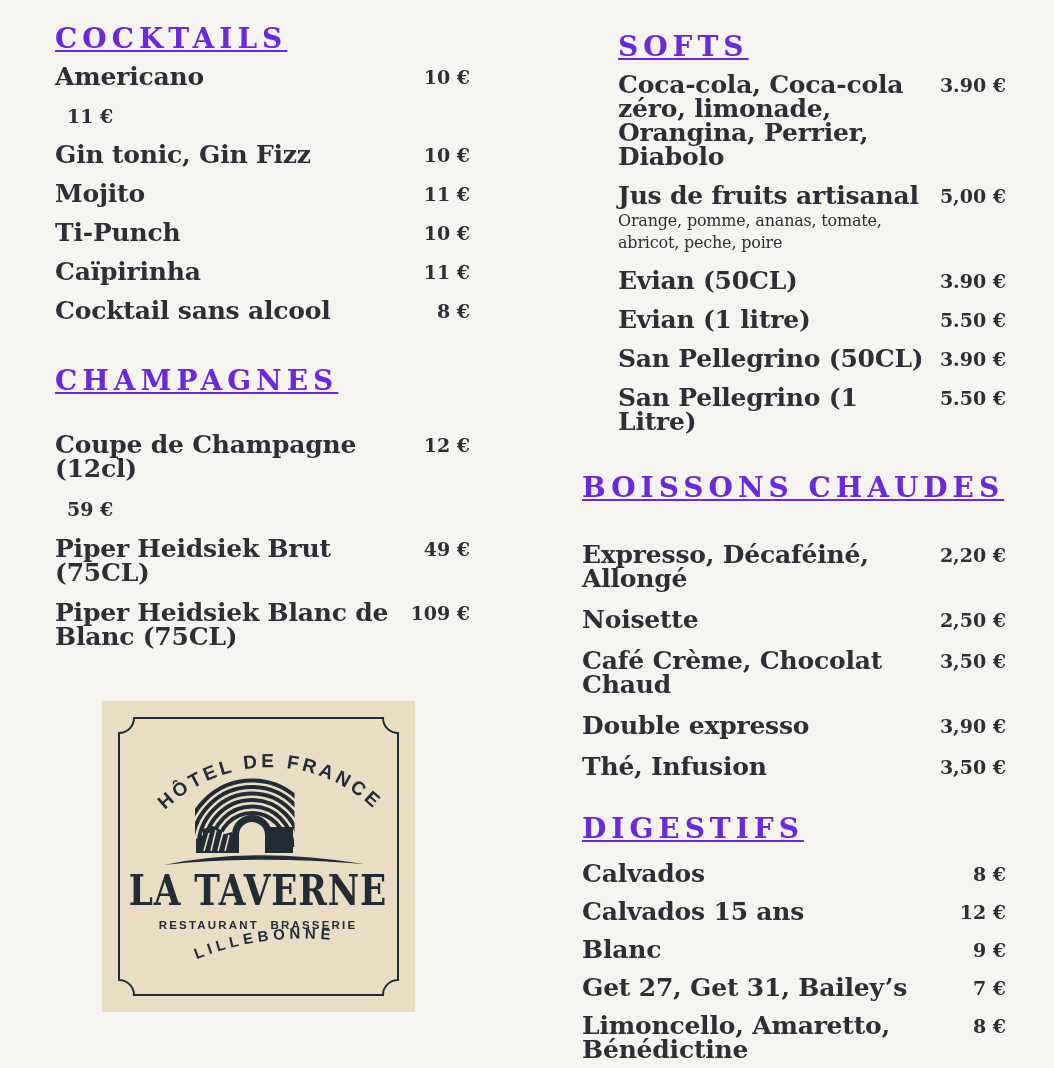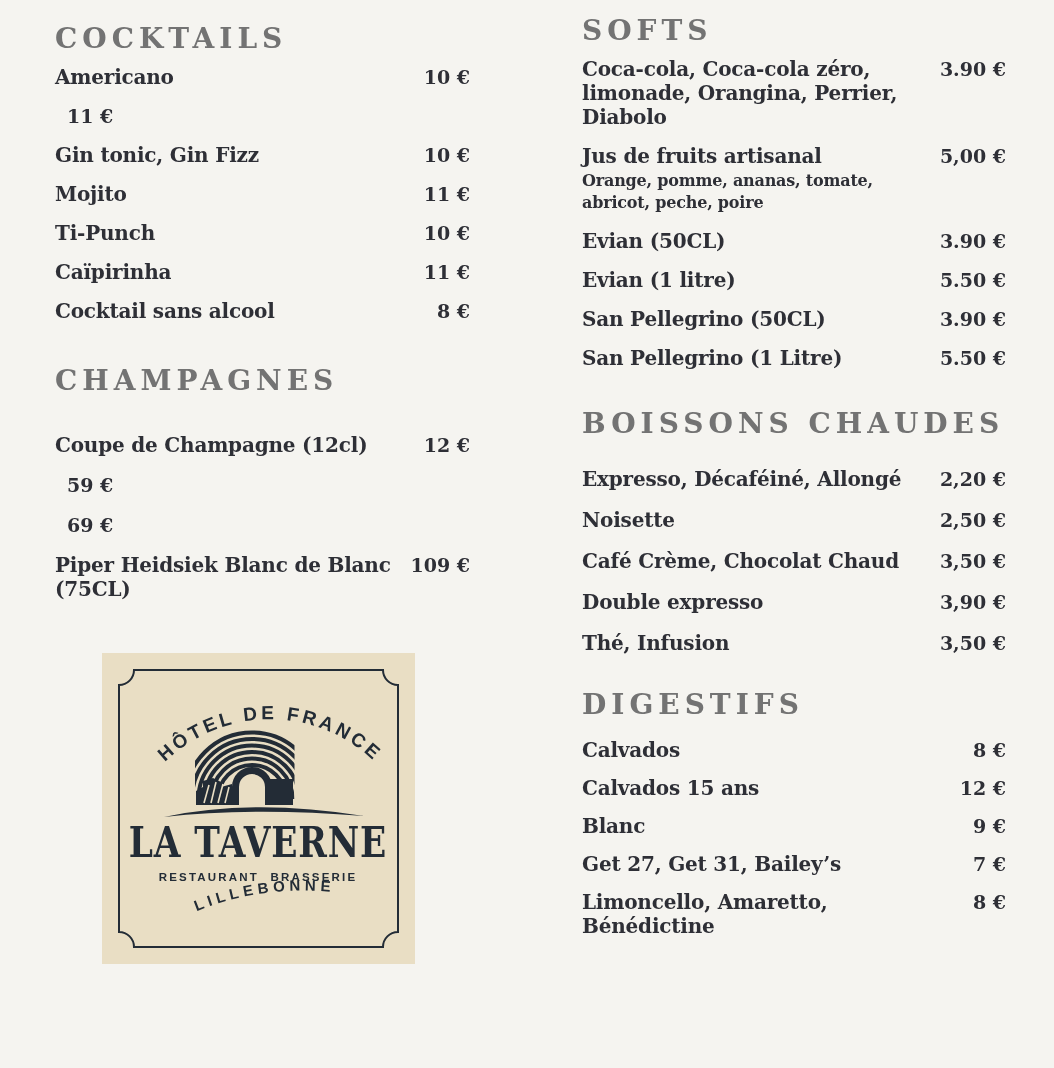--- a/index.html
+++ b/index.html
@@ -15,64 +15,65 @@
   .col-left{left:55px;width:415px;}
   .col-right{left:582px;width:424px;}
 
   .sec-title{
     margin:0;
     font-family:"DejaVu Serif", serif;
     font-weight:bold;
     font-size:28px;
     line-height:30px;
     letter-spacing:5px;
-    color:#737373;
+    color:#6d28d9;
+    text-decoration:underline;
   }
   .menu-section .sec-title{margin-bottom:11px;}
 
   .row{
     display:flex;
     justify-content:space-between;
     align-items:flex-start;
   }
   .lbl-wrap{max-width:336px;}
   .lbl{
-    font-size:20px;
+    font-size:25px;
     line-height:24px;
     font-weight:600;
     letter-spacing:-0.2px;
   }
   .desc{
     font-size:16px;
     line-height:22px;
-    font-weight:bold;
+    font-weight:normal;
     letter-spacing:-0.2px;
     margin-top:2px;
   }
   .price{
     font-size:19px;
     line-height:24px;
     font-weight:600;
     white-space:nowrap;
     padding-left:12px;
   }
 
   
   #sec-cocktails{padding-top:24px;}
   #sec-cocktails .row{margin-bottom:15px;}
 
   #sec-champagnes{margin-top:43px;}
   #sec-champagnes .sec-title{margin-bottom:37px;}
   #sec-champagnes .row{margin-bottom:16px;}
 
-  #sec-softs{padding-top:16px;}
+  #sec-softs{padding-top:32px;margin-left:36px;}
   #sec-softs .row{margin-bottom:15px;}
 
   #sec-chaudes{margin-top:39px;}
-  #sec-chaudes .sec-title{margin-bottom:28px;}
+  #sec-chaudes .sec-title{margin-bottom:40px;}
   #sec-chaudes .row{margin-bottom:17px;}
 
   #sec-digestifs{margin-top:35px;}
   #sec-digestifs .sec-title{margin-bottom:18px;}
   #sec-digestifs .row{margin-bottom:14px;}
   #sec-digestifs .row:last-child{margin-top:7px;}
 
   .logo-wrap{
     margin-top:52px;
     margin-left:47px;
@@ -156,21 +157,25 @@
               
             </div>
             <span class="price">12 €</span>
           </div>
 
           <div class="row">
             <span class="price">59 €</span>
           </div>
 
           <div class="row">
-            <span class="price">69 €</span>
+            <div class="lbl-wrap">
+              <span class="lbl">Piper Heidsiek Brut (75CL)</span>
+              
+            </div>
+            <span class="price">49 €</span>
           </div>
 
           <div class="row">
             <div class="lbl-wrap">
               <span class="lbl">Piper Heidsiek Blanc de Blanc (75CL)</span>
               
             </div>
             <span class="price">109 €</span>
           </div>
         </div>

